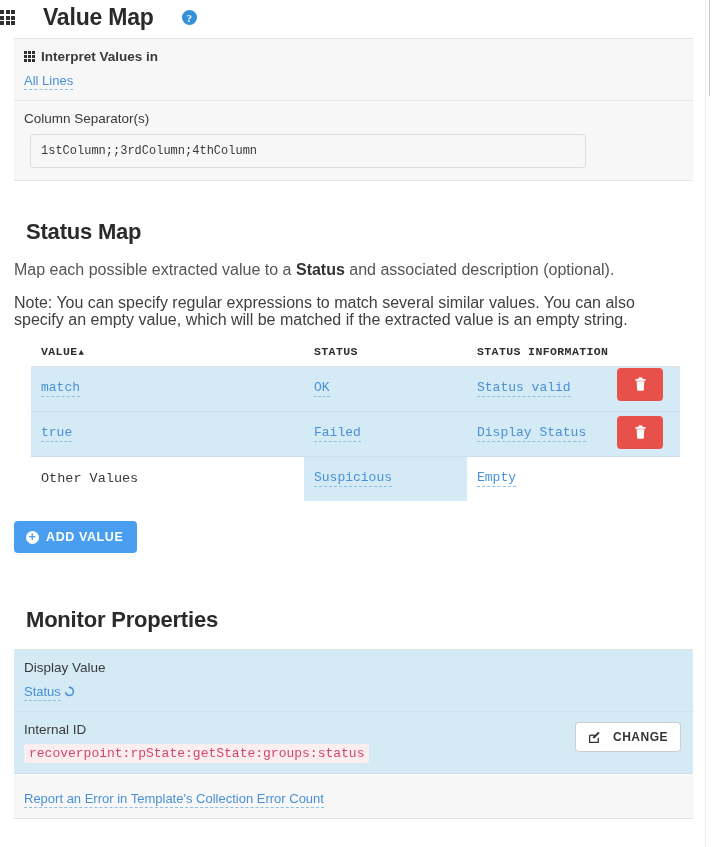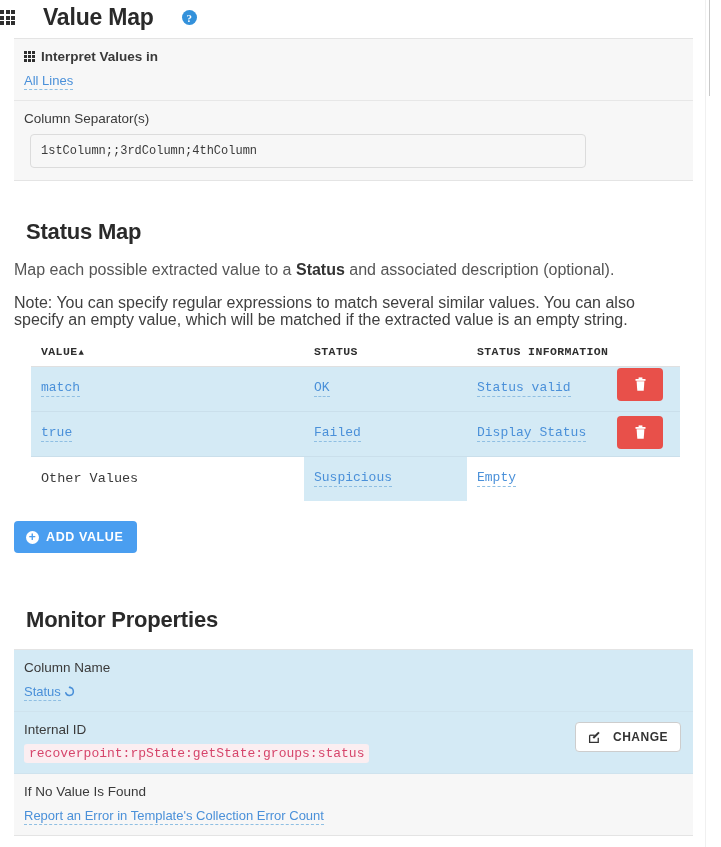--- a/index.html
+++ b/index.html
@@ -376,21 +376,21 @@
   <div class="spacer-md"></div>
 
   
   <h2 class="sec-title">
     <span>Monitor Properties</span>
   </h2>
 
   <div class="panel">
 
     <div class="prow hl">
-      <div class="field-label">Column Name</div>
+      <div class="field-label">Display Value</div>
       <div class="row-gap">
         <a class="dlink"><span>Status</span></a><svg class="revert-icon" width="13" height="13" viewBox="0 0 16 16">
           <path d="M8 3.2 A4.8 4.8 0 1 1 3.4 9.6" fill="none" stroke="#4a90d9" stroke-width="1.9" stroke-linecap="round"></path>
           <path d="M8.6 1 L7.3 3.4 L10 3.9 Z" fill="#4a90d9"></path>
         </svg>
       </div>
     </div>
 
     <div class="prow hl">
       <div class="field-label">Internal ID</div>
@@ -399,21 +399,20 @@
         <svg width="13" height="13" viewBox="0 0 16 16">
           <path d="M2 5.2 V14 H12.6 V8.4" fill="none" stroke="#333333" stroke-width="1.6"></path>
           <path d="M2 5.2 H8.2" fill="none" stroke="#333333" stroke-width="1.6"></path>
           <path d="M7.4 9.6 L14.4 2.6 L12.6 0.8 L5.6 7.8 Z" fill="#333333"></path>
         </svg>
         <span>CHANGE</span>
       </button>
     </div>
 
     <div class="prow plain">
-      <div class="field-label">If No Value Is Found</div>
       <div class="row-gap">
         <a class="dlink">Report an Error in Template's Collection Error Count</a>
       </div>
     </div>
 
   </div>
 </div>
 
 <div class="scroll-track">
   <div class="scroll-thumb"></div>

